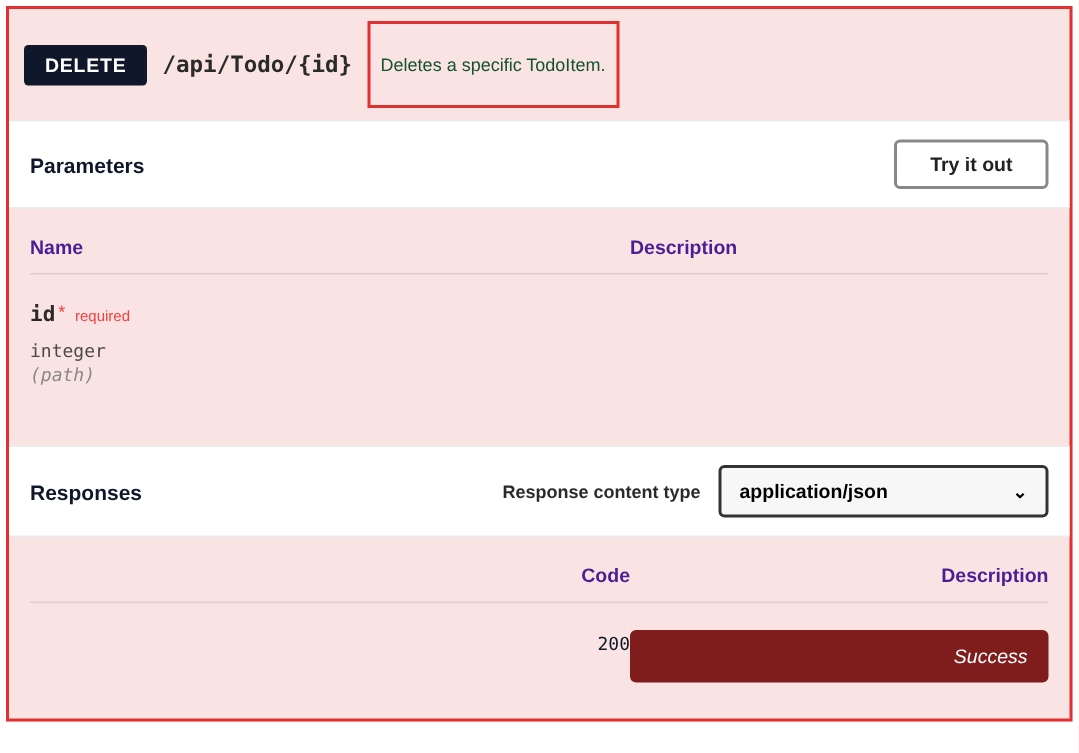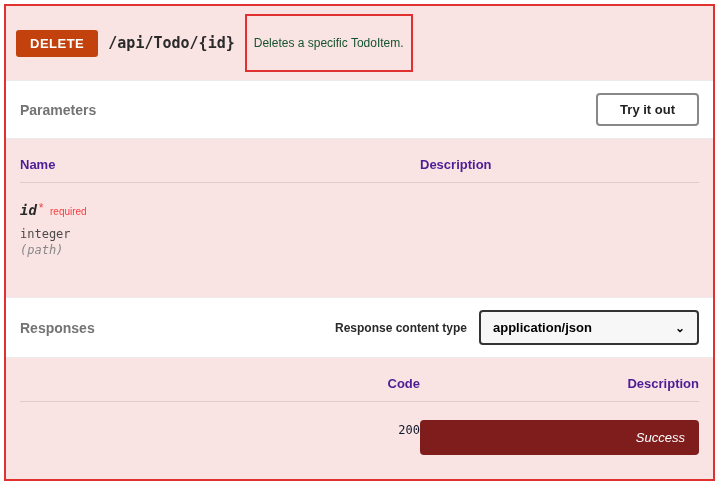--- a/index.html
+++ b/index.html
@@ -13,21 +13,21 @@
     border: 2px solid #e03030;
     background: #fae3e3;
   }
   .header {
     display: flex;
     align-items: center;
     padding: 8px 10px;
     gap: 10px;
   }
   .method-badge {
-    background: #c2410c;
+    background: #0f172a;
     color: #fff;
     font-weight: 700;
     font-size: 13px;
     padding: 6px 14px;
     border-radius: 3px;
     letter-spacing: 0.5px;
   }
   .path {
     font-family: ui-monospace, Menlo, Consolas, monospace;
     font-weight: 700;
@@ -46,21 +46,21 @@
     display: flex;
     align-items: center;
     justify-content: space-between;
     padding: 12px 14px;
     border-top: 1px solid rgba(0,0,0,0.08);
     border-bottom: 1px solid rgba(0,0,0,0.08);
   }
   .section-title {
     font-weight: 700;
     font-size: 14px;
-    color: #737373;
+    color: #0f172a;
   }
   .try-btn {
     border: 2px solid #888;
     background: #fff;
     color: #222;
     font-weight: 700;
     font-size: 13px;
     padding: 7px 22px;
     border-radius: 4px;
     cursor: pointer;
@@ -80,21 +80,20 @@
   .col-desc { flex: 1; }
   .param-row {
     padding-top: 18px;
   }
   .param-name {
     font-family: ui-monospace, Menlo, Consolas, monospace;
     font-weight: 700;
     font-size: 14px;
     color: #2a2a2a;
     display: inline;
-    font-style: italic;
   }
   .star { color: #f93e3e; font-size: 12px; vertical-align: top; margin-left: 2px;}
   .required-txt {
     color: #f93e3e;
     font-size: 10px;
     margin-left: 2px;
   }
   .param-type {
     font-family: ui-monospace, Menlo, Consolas, monospace;
     font-size: 12px;

